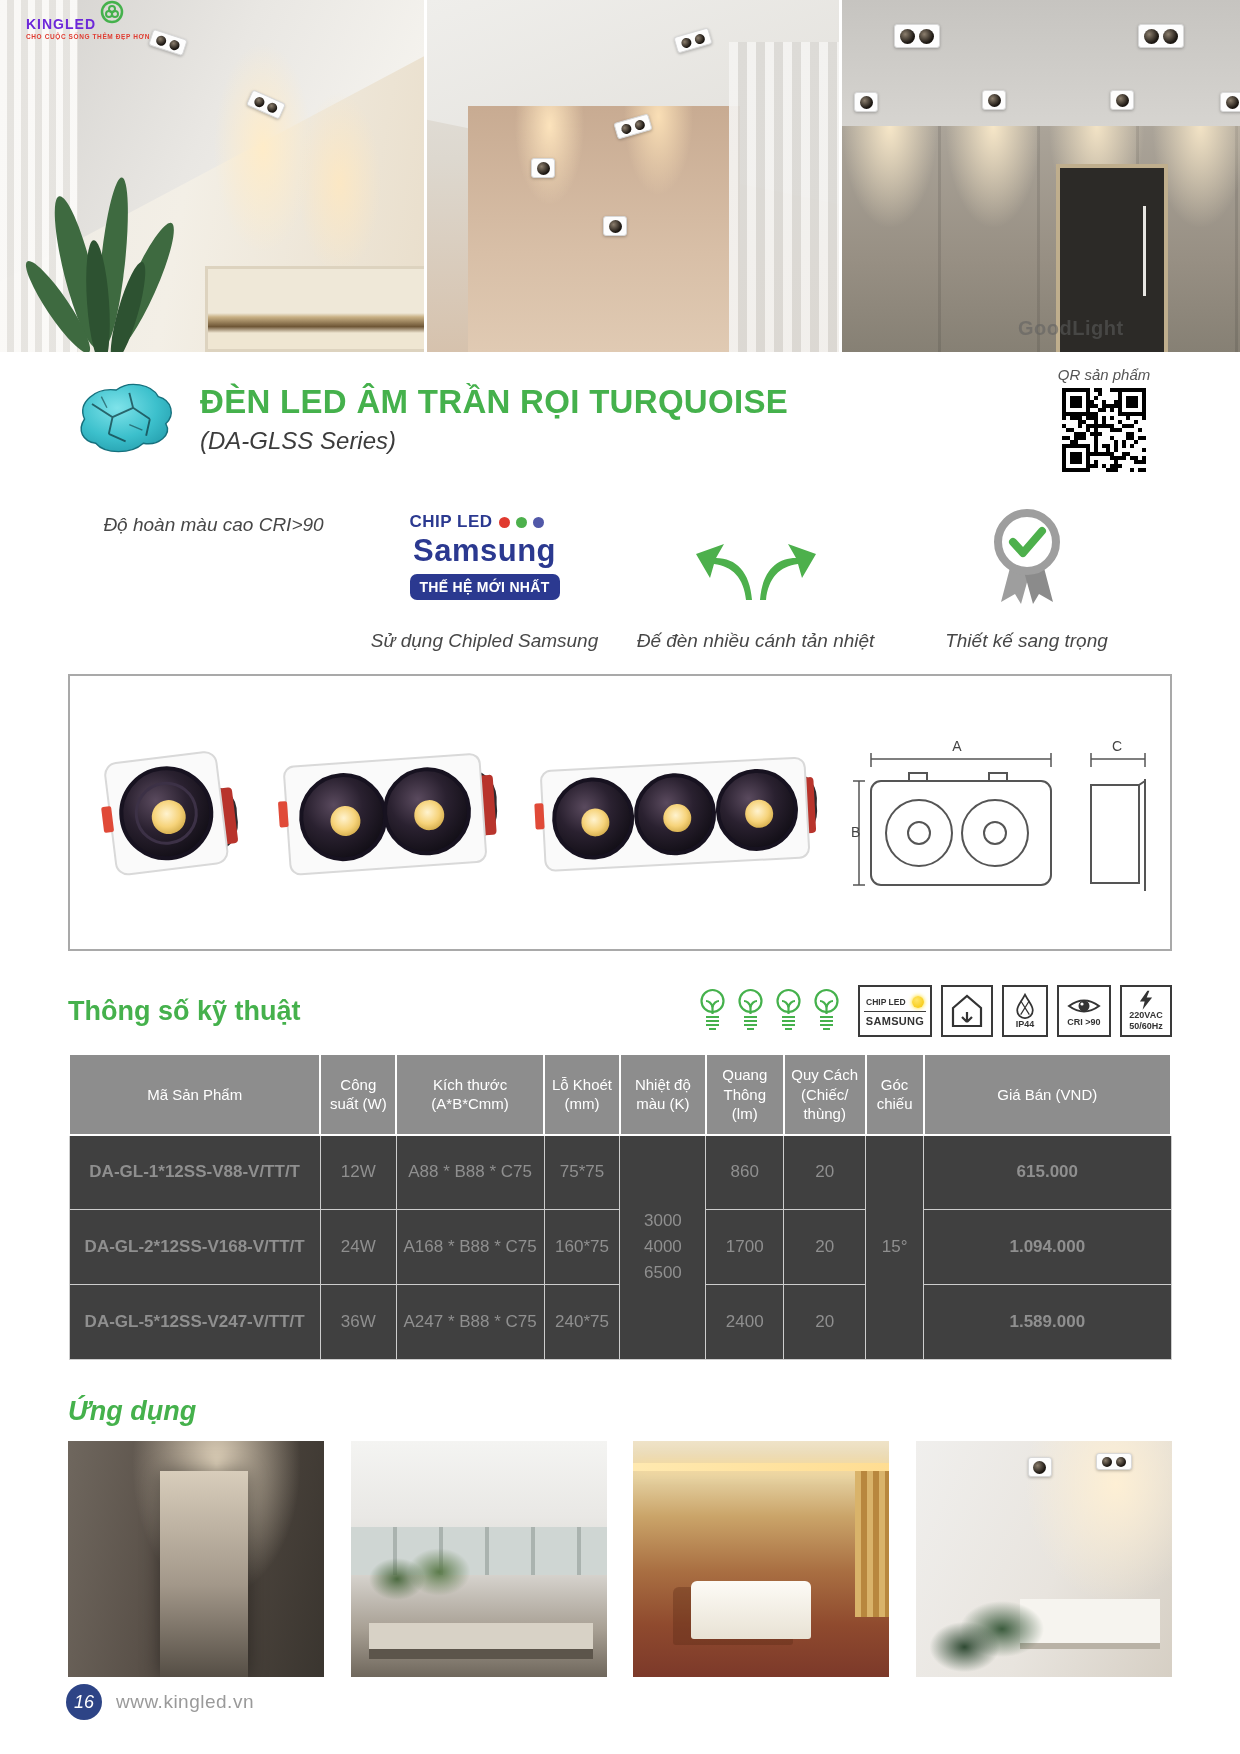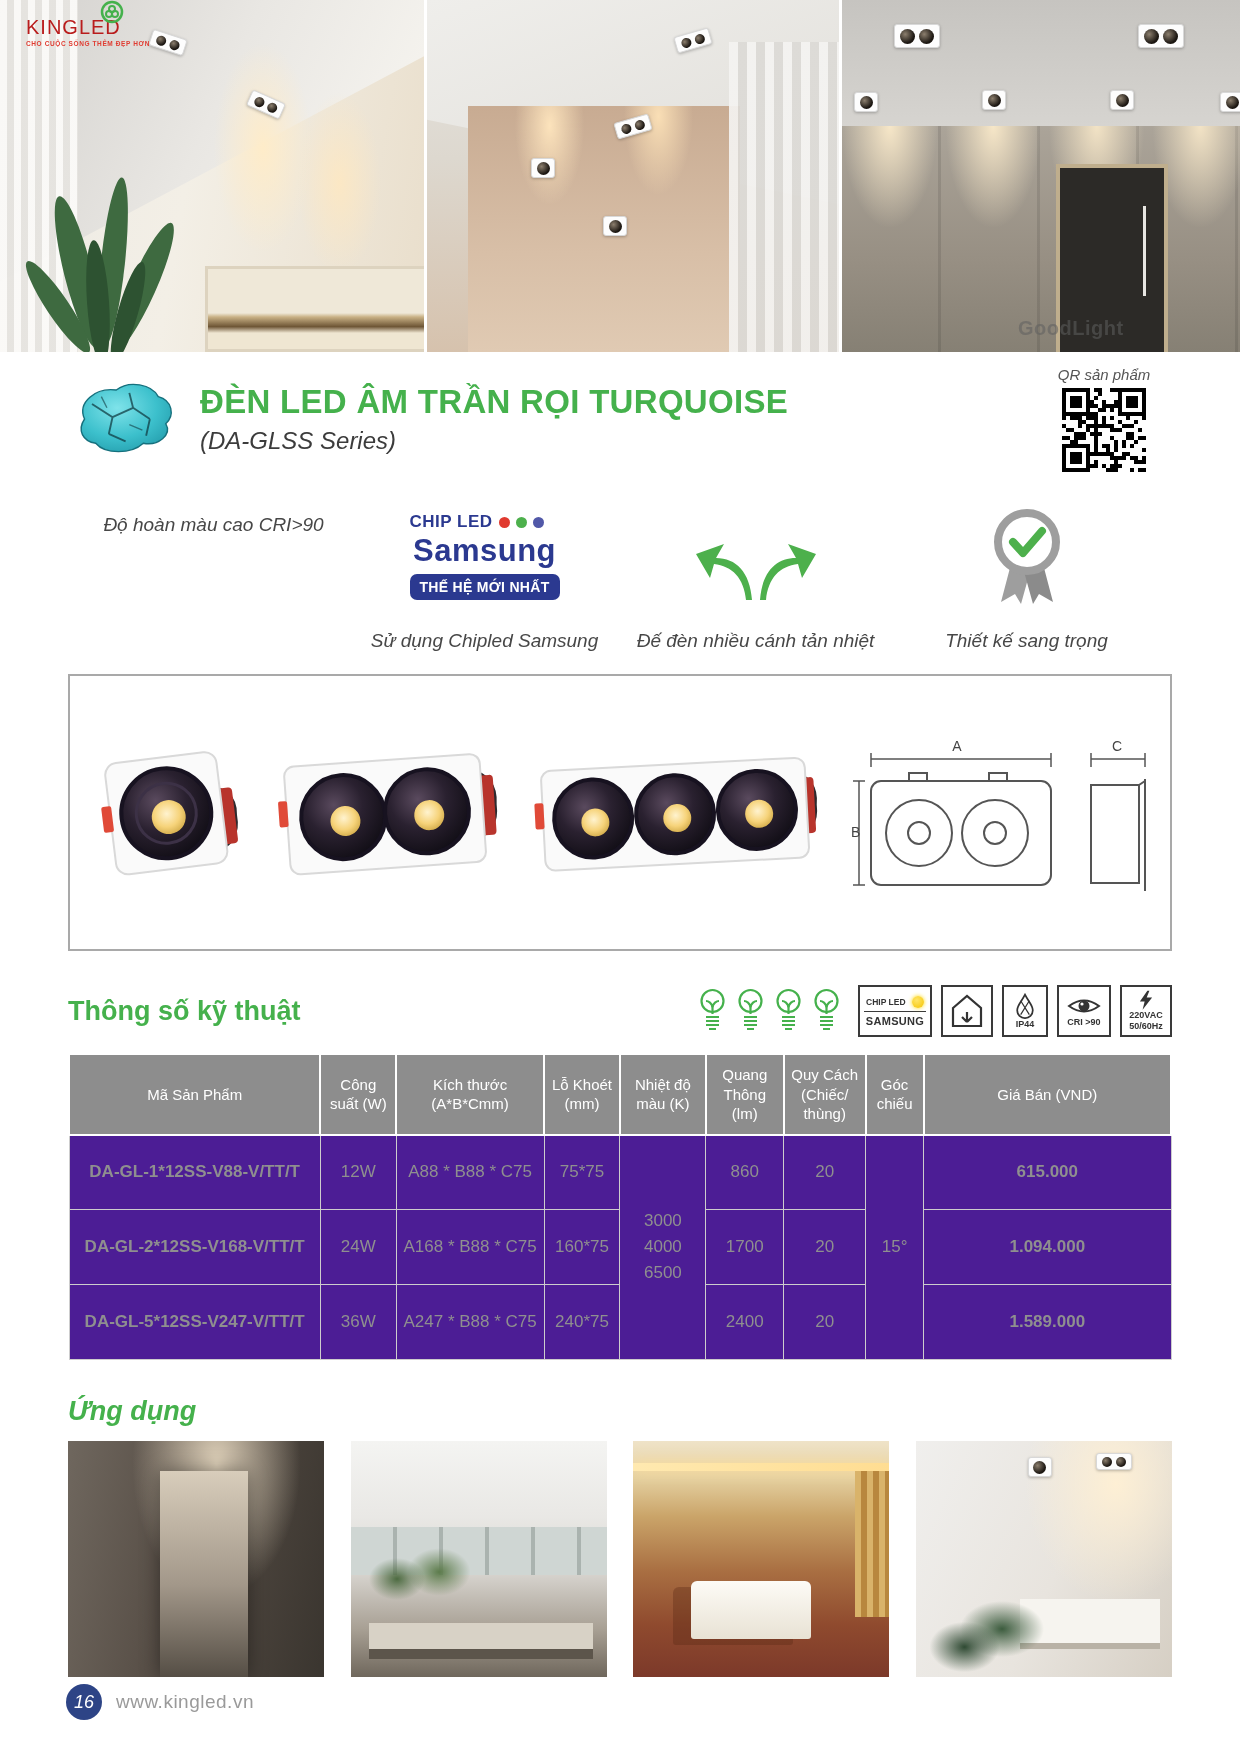--- a/index.html
+++ b/index.html
@@ -60,21 +60,21 @@
 
   .fix { position:absolute; background:#fdfdfd; border:1px solid #d8d8d8; border-radius:3px;
     display:flex; align-items:center; justify-content:center; gap:4px; box-shadow:0 1px 3px rgba(0,0,0,.25); }
   .fix i { border-radius:50%; background:radial-gradient(circle at 35% 35%, #8c7f6e 0%, #1c1712 65%); }
   .fix.d { width:36px; height:17px; } .fix.d i { width:10px; height:10px; }
   .fix.big { width:46px; height:24px; } .fix.big i { width:15px; height:15px; }
   .fix.s { width:24px; height:20px; } .fix.s i { width:13px; height:13px; }
 
   
   .logo { position:absolute; top:16px; left:26px; z-index:5; }
-  .logo .brand { font-size:20px; font-weight:400; color:#b91c1c; letter-spacing:1px; position:relative; }
+  .logo .brand { font-size:14px; font-weight:700; color:#6d28d9; letter-spacing:1px; position:relative; }
   .logo-flower { position:absolute; top:-16px; left:74px; }
   .logo .tagline { font-size:6.5px; color:#e03c31; font-weight:bold; letter-spacing:.6px; margin-top:1px; }
 
   
   .title-row { display:flex; align-items:center; margin:14px 70px 0 64px; gap:24px; }
   .page-title { color:#45b14c; font-size:33px; font-weight:800; letter-spacing:.3px; }
   .page-series { font-size:24px; font-style:italic; color:#3c3c3c; margin-top:6px; }
   .qr-block { margin-left:auto; text-align:center; width:132px; }
   .qr-label { font-size:15px; font-style:italic; color:#555; margin-bottom:5px; }
   .qr-svg { display:block; margin:0 auto; }
@@ -111,21 +111,21 @@
   .badge.chip { width:74px; align-items:stretch; }
   .badge.chip .row1 { display:flex; align-items:center; justify-content:space-between; border-bottom:1.5px solid #3a3a3a; padding:1px 2px 3px; }
   .badge.chip .row1 .b-txt { font-size:8.5px; }
   .badge.chip .row2 { text-align:center; padding-top:3px; font-size:11px; font-weight:bold; color:#333; letter-spacing:.3px; }
   .yellow-dot { width:12px; height:12px; border-radius:50%; background:radial-gradient(circle at 40% 35%, #ffe566, #f5c400); box-shadow:0 0 4px #ffd900; }
 
   
   table.specs { margin:16px 68px 0; width:1104px; border-collapse:collapse; }
   table.specs th { background:#8d8d8d; color:#fff; font-size:15px; font-weight:500;
     border:2.5px solid #fff; padding:10px 3px; line-height:1.3; vertical-align:middle; }
-  table.specs td { border:1px solid #cdcdcd; background:#4c1d95; text-align:center; vertical-align:middle;
+  table.specs td { border:1px solid #cdcdcd; background:#404040; text-align:center; vertical-align:middle;
     font-size:17px; color:#8f8f8f; height:75px; padding:4px 6px; }
   td.code { text-align:left; padding-left:14px; font-weight:bold; color:#3d3d3d; font-size:17px; }
   td.price { font-weight:800; color:#2c2c2c; font-size:18px; }
   td.ctemp div { line-height:1.55; }
 
   
   .apps-title { margin:36px 68px 8px;font-style:italic; }
   .apps { margin:14px 68px 0; display:flex; justify-content:space-between; }
   .app { width:256px; height:236px; position:relative; overflow:hidden; }
   .app1 { background:

